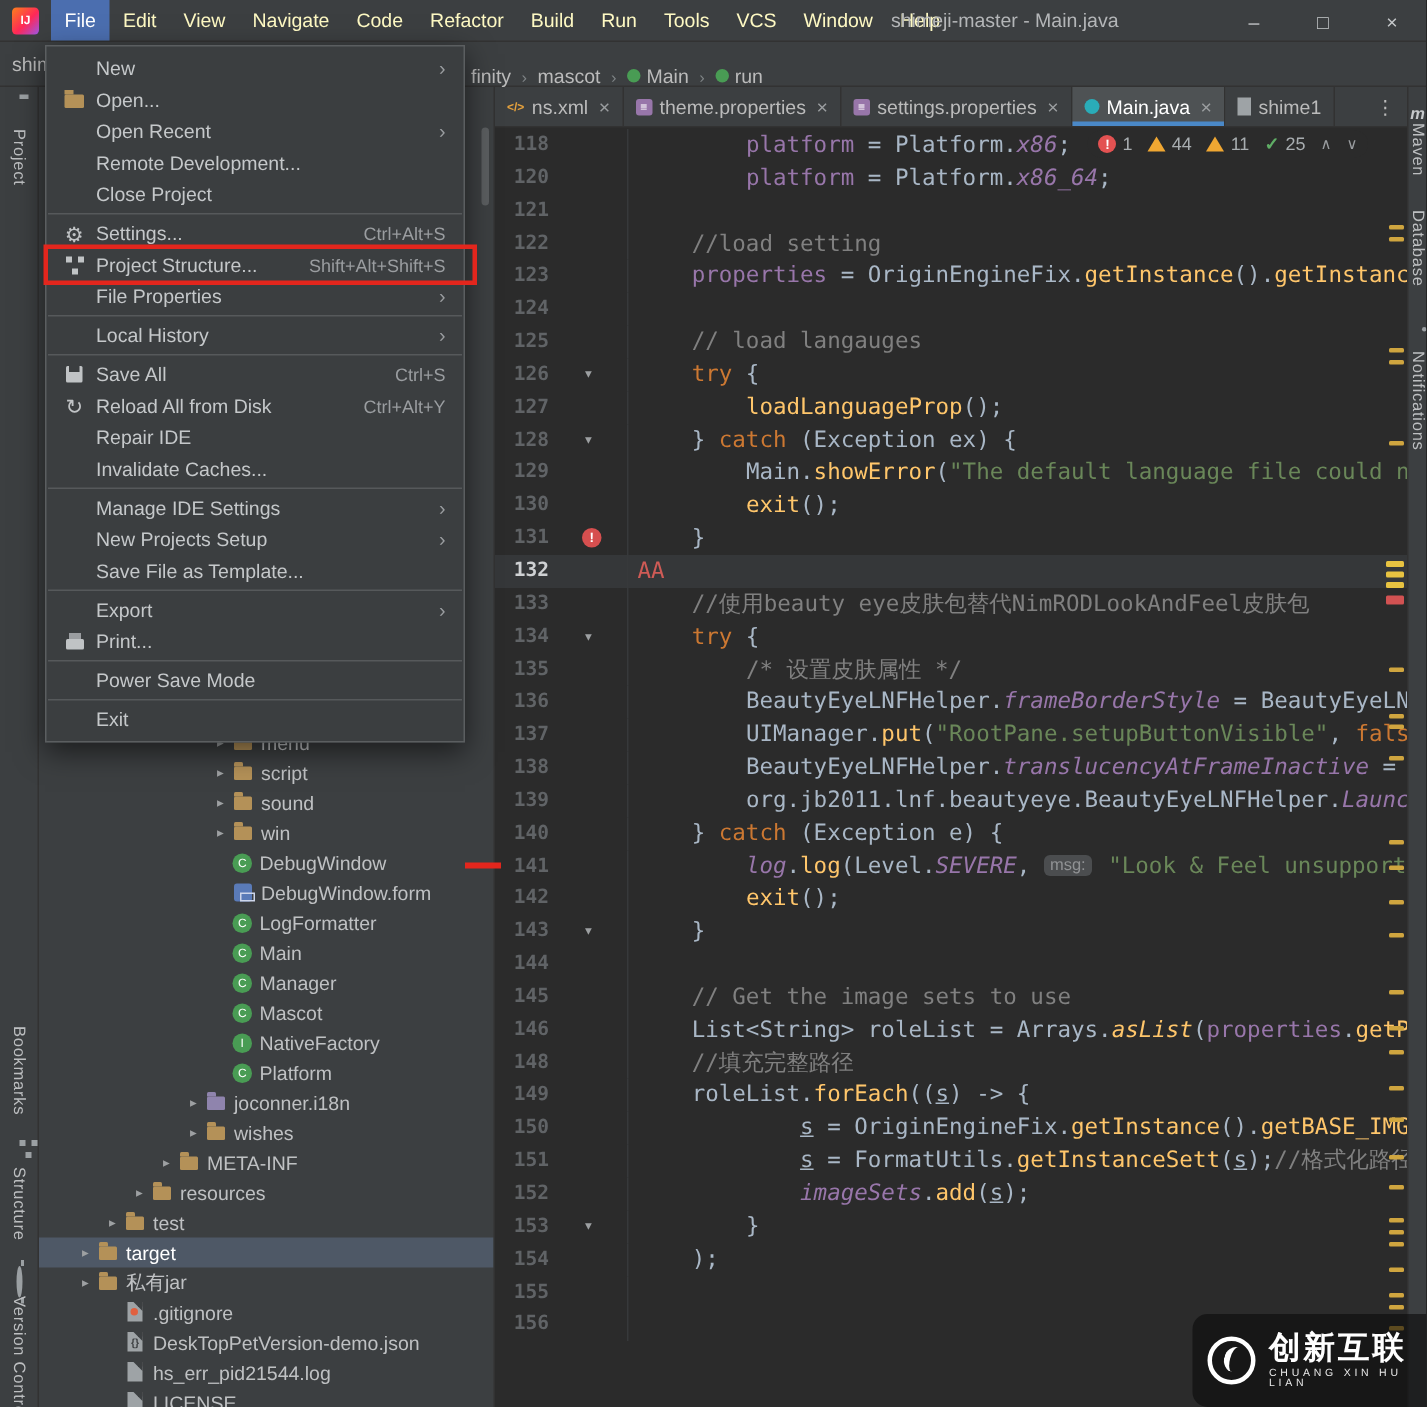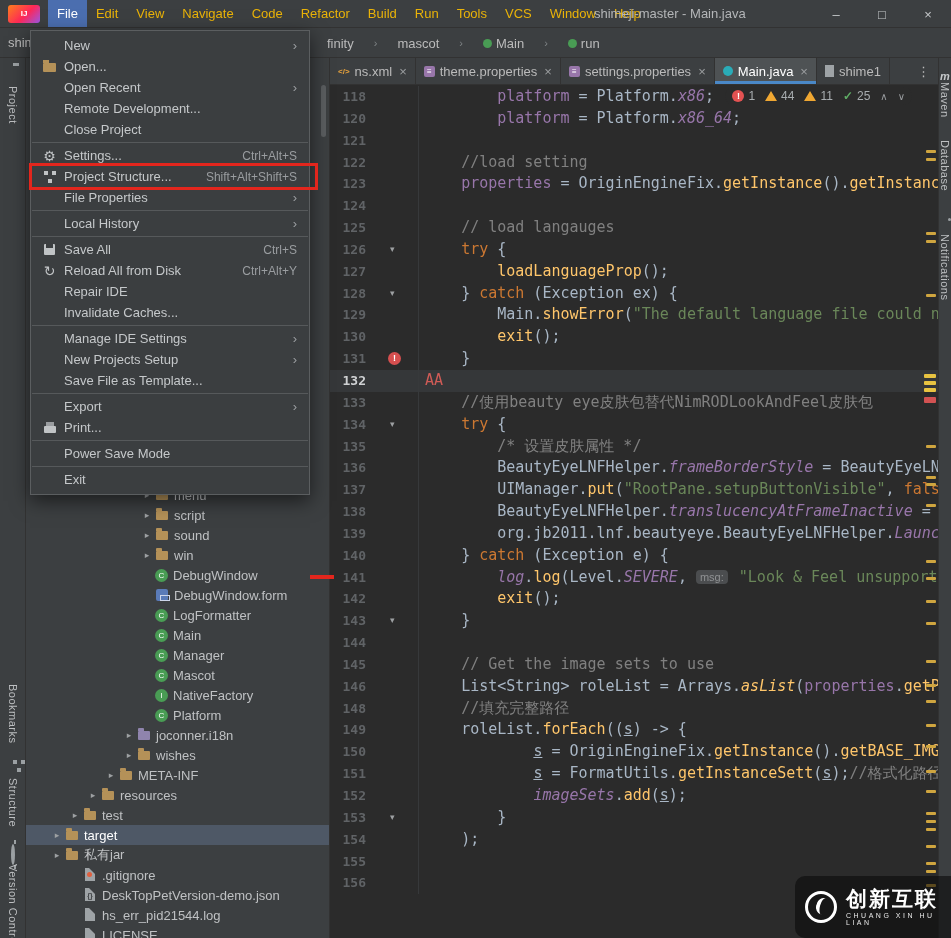--- a/index.html
+++ b/index.html
@@ -3,35 +3,35 @@
 <meta charset="utf-8">
 <style>
   html,body{margin:0;padding:0;background:#1e1e1e;}
   *{box-sizing:border-box;}
   .screen{position:relative;width:951px;height:938px;overflow:hidden;background:var(--bg-editor,#2b2b2b);
     font-family:"Liberation Sans",sans-serif;color:var(--text,#bbbbbb);-webkit-font-smoothing:antialiased;}
 
   
   .titlebar{position:absolute;left:0;top:0;right:0;height:28px;background:var(--bg-panel,#3c3f41);
     border-bottom:1px solid var(--border,#323232);display:flex;align-items:center;font-size:13px;z-index:20;}
-  .logo{width:32px;height:18px;margin:0 8px;border-radius:3px;flex:none;
+  .logo{width:18px;height:18px;margin:0 8px;border-radius:3px;flex:none;
     background:linear-gradient(135deg,#fc801d,#fe2857 55%,#9e57e8);display:flex;align-items:center;justify-content:center;
     font-size:8px;font-weight:bold;color:#fff;}
   .menu-bar{display:flex;align-items:stretch;height:100%;}
-  .tmenu{display:flex;align-items:center;padding:0 9px;color:#eab308;}
+  .tmenu{display:flex;align-items:center;padding:0 9px;color:#fef9c3;}
   .tmenu.active{background:var(--selection,#4b6eaf);color:#fff;}
   .tb-title{position:absolute;left:594px;top:0;line-height:28px;color:#b4b6b8;}
   .win-controls{position:absolute;right:0;top:0;display:flex;height:28px;}
   .wc{width:46px;display:flex;align-items:center;justify-content:center;color:#c5c8ca;font-size:13px;}
 
   
   .toolbar{position:absolute;left:0;top:28px;right:0;height:30px;background:var(--bg-panel,#3c3f41);
     border-bottom:1px solid var(--border,#323232);z-index:5;font-size:13px;}
   .tb-left-text{position:absolute;left:8px;top:0;line-height:30px;color:#bbb;}
-  .crumbs{position:absolute;left:327px;top:0;height:30px;display:flex;align-items:center;gap:20px;}
+  .crumbs{position:absolute;left:314px;top:0;height:30px;display:flex;align-items:flex-end;gap:7px;}
   .crumb{display:flex;align-items:center;}
   .crumb-sep{color:#7f8486;font-size:11px;}
   .ci{width:9px;height:9px;border-radius:50%;background:var(--green,#499C54);display:inline-block;margin-right:4px;}
   .tb-abs{position:absolute;top:28px;height:30px;display:flex;align-items:center;}
   .person{width:14px;height:14px;position:relative;}
   .person::before{content:"";position:absolute;left:4px;top:1px;width:6px;height:6px;border-radius:50%;background:#aeb1b3;}
   .person::after{content:"";position:absolute;left:2px;bottom:0;width:10px;height:5px;border-radius:5px 5px 0 0;background:#aeb1b3;}
   .hammer{width:16px;height:16px;position:relative;}
   .hammer::before{content:"";position:absolute;left:1px;top:8px;width:11px;height:3px;background:#5f9e63;transform:rotate(45deg);}
   .hammer::after{content:"";position:absolute;left:9px;top:2px;width:6px;height:6px;background:#5f9e63;transform:rotate(45deg);}

